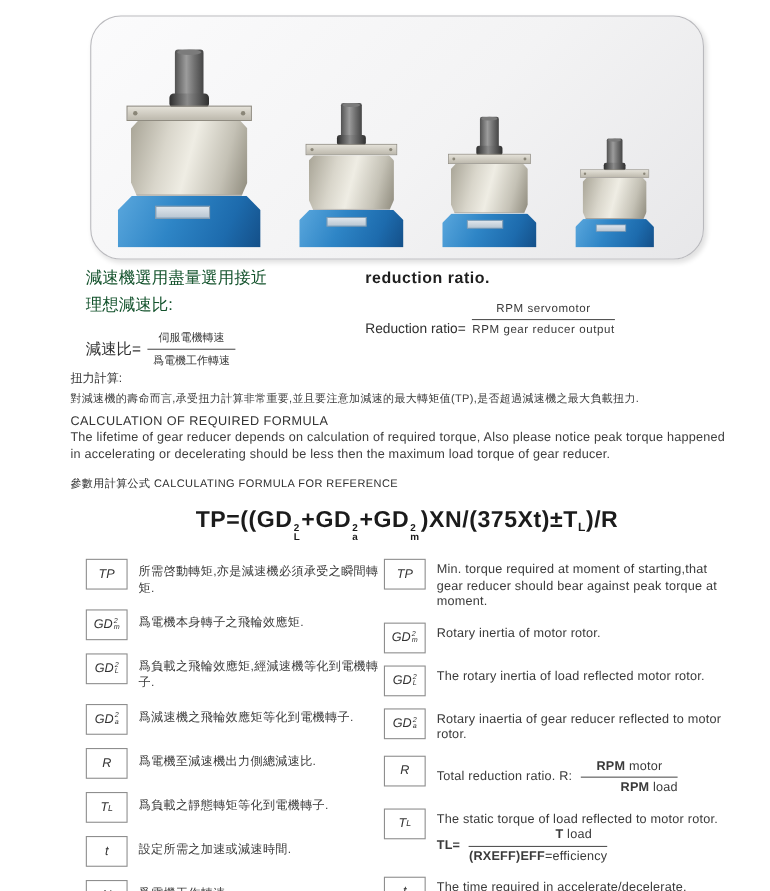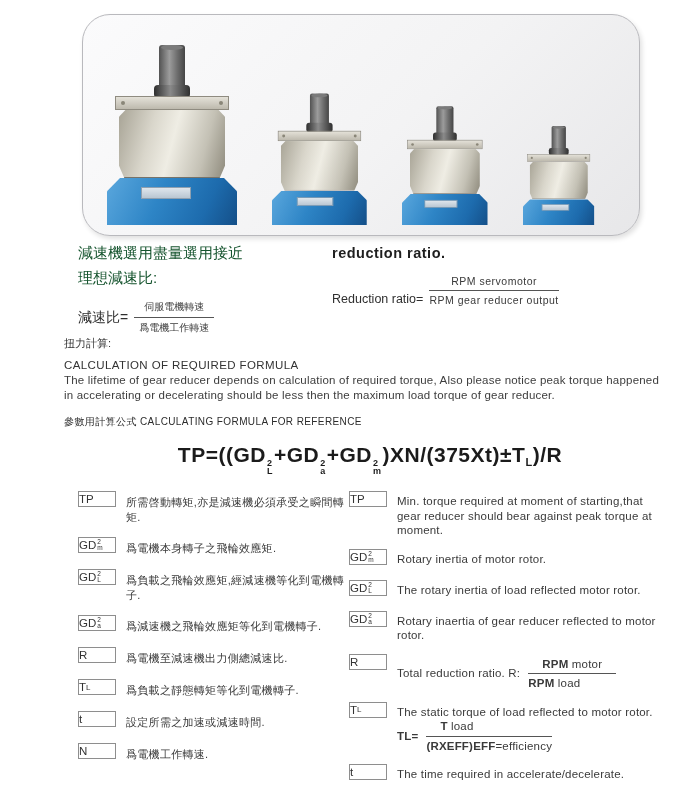--- a/index.html
+++ b/index.html
@@ -86,31 +86,31 @@
   .fstack { display:inline-flex; flex-direction:column; align-items:flex-start;
             font-size:9px; line-height:8px; font-weight:bold; vertical-align:-4px; margin:0 1px; }
   .fsub  { font-size:11px; vertical-align:-4px; font-weight:bold; }
 
   
   .defs { display:flex; margin-top:16px; }
   .defs-left  { width:292px; padding-left:14px; }
   .defs-right { width:320px; margin-left:-7px; }
   .def-row { display:flex; align-items:flex-start; margin-bottom:11px; min-height:20px; }
   .defs-left .def-row { margin-bottom:12px; }
-  .sym-box { flex:0 0 38px; height:16px; border:1px solid #8e8e8e; background:#fff;
-             display:flex; align-items:center; justify-content:flex-start;
-             font-size:11.5px; color:#333; margin-right:10px; }
+  .sym-box { flex:0 0 38px; height:28px; border:1px solid #8e8e8e; background:#fff;
+             display:flex; align-items:center; justify-content:center;
+             font-size:11.5px; color:#333; margin-right:10px;font-style:italic; }
   .sym-stack { display:inline-flex; flex-direction:column; align-items:flex-start;
                font-size:6.5px; line-height:6px; margin-left:1px; }
   .sym-sub { font-size:8px; vertical-align:-2px; }
   .def-text-zh { font-size:11px; color:#3a3a3a; padding-top:4px; letter-spacing:0.3px; }
   .def-text-en { font-size:11.5px; color:#3a3a3a; line-height:14.5px; padding-top:3px; letter-spacing:0.2px; }
   .seg-b { font-weight:bold; }
   .inline-frac-line { display:flex; align-items:center; }
-  .frac-sm { display:inline-block; text-align:left; margin-left:8px; font-size:11.5px; }
+  .frac-sm { display:inline-block; text-align:right; margin-left:8px; font-size:11.5px; }
   .frac-sm .num { display:block; border-bottom:1px solid #555; padding:0 14px 2px; }
   .frac-sm .den { display:block; padding-top:2px; }
 </style>
 </head>
 <body>
 
 <div class="photo-panel">
   <div class="photo-row" id="photo-row">
       <div class="pwrap" style="--s: 1;">
         <div class="product">
@@ -176,20 +176,21 @@
         <span class="frac frac-en">
           <span class="num">RPM servomotor</span>
           <span class="den">RPM gear reducer output</span>
         </span>
       </div>
     </div>
   </div>
 
   <div class="torque">
     <div class="zh-small-title">扭力計算:</div>
+    <div class="zh-small-body">對減速機的壽命而言,承受扭力計算非常重要,並且要注意加減速的最大轉矩值(TP),是否超過減速機之最大負載扭力.</div>
     <div class="en-cap-title">CALCULATION OF REQUIRED FORMULA</div>
     <div class="en-body">The lifetime of gear reducer depends on calculation of required torque, Also please notice peak torque happened in accelerating or decelerating should be less then the maximum load torque of gear reducer.</div>
   </div>
 
   <div class="section-heading">參數用計算公式 CALCULATING FORMULA FOR REFERENCE</div>
 
   <div class="big-formula" id="big-formula"><span>TP=((</span><span>GD</span><span class="fstack">
         <span>2</span>
         <span>L</span>
       </span><span>+</span><span>GD</span><span class="fstack">

